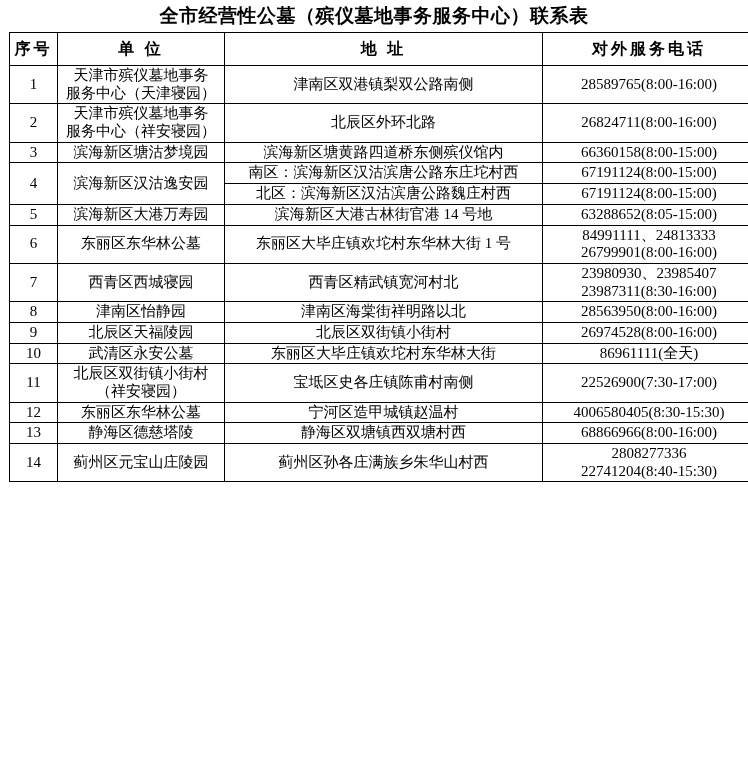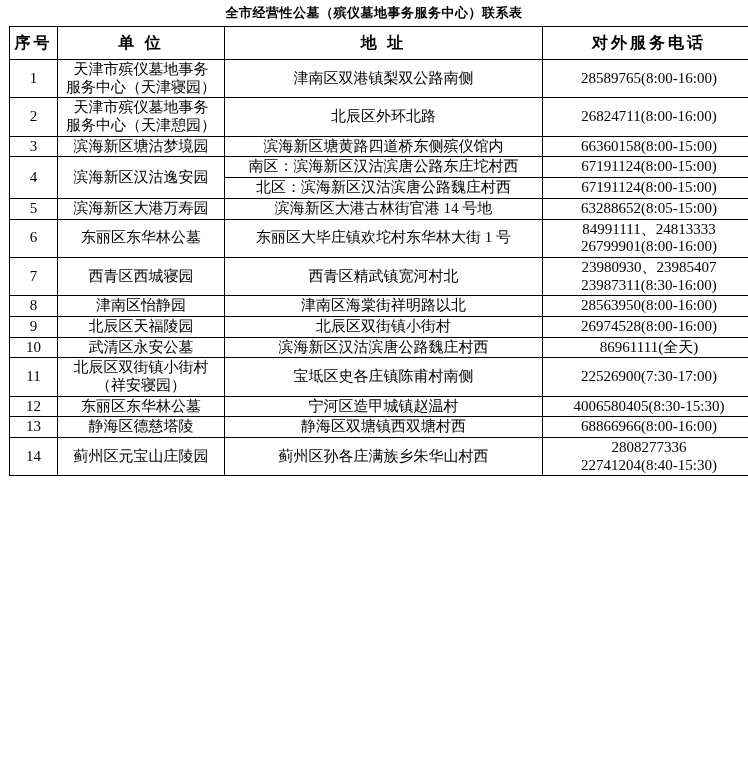--- a/index.html
+++ b/index.html
@@ -15,21 +15,21 @@
     overflow: hidden;
   }
   .page {
     width: 748px;
     height: 780px;
     box-sizing: border-box;
     position: relative;
   }
   .doc-title {
     text-align: center;
-    font-size: 13px;
+    font-size: 19px;
     font-weight: bold;
     letter-spacing: 0.5px;
     line-height: 1;
     padding-top: 6px;
     padding-bottom: 7px;
     font-family: "Liberation Sans", "DejaVu Sans", sans-serif;
   }
   table.contact-table {
     border-collapse: collapse;
     width: 746px;
@@ -105,21 +105,21 @@
           </td>
           <td class="addr">津南区双港镇梨双公路南侧</td>
           <td class="phone">
             <span class="line">28589765(8:00-16:00)</span>
           </td>
         </tr>
         <tr>
           <td class="idx">2</td>
           <td class="unit">
             <span class="line">天津市殡仪墓地事务</span>
-            <span class="line">服务中心（天津憩园）</span>
+            <span class="line">服务中心（祥安寝园）</span>
           </td>
           <td class="addr">北辰区外环北路</td>
           <td class="phone">
             <span class="line">26824711(8:00-16:00)</span>
           </td>
         </tr>
         <tr>
           <td class="idx">3</td>
           <td class="unit">
             <span class="line">滨海新区塘沽梦境园</span>
@@ -195,21 +195,21 @@
           <td class="addr">北辰区双街镇小街村</td>
           <td class="phone">
             <span class="line">26974528(8:00-16:00)</span>
           </td>
         </tr>
         <tr>
           <td class="idx">10</td>
           <td class="unit">
             <span class="line">武清区永安公墓</span>
           </td>
-          <td class="addr">滨海新区汉沽滨唐公路魏庄村西</td>
+          <td class="addr">东丽区大毕庄镇欢坨村东华林大街</td>
           <td class="phone">
             <span class="line">86961111(全天)</span>
           </td>
         </tr>
         <tr>
           <td class="idx">11</td>
           <td class="unit">
             <span class="line">北辰区双街镇小街村</span>
             <span class="line">（祥安寝园）</span>
           </td>

